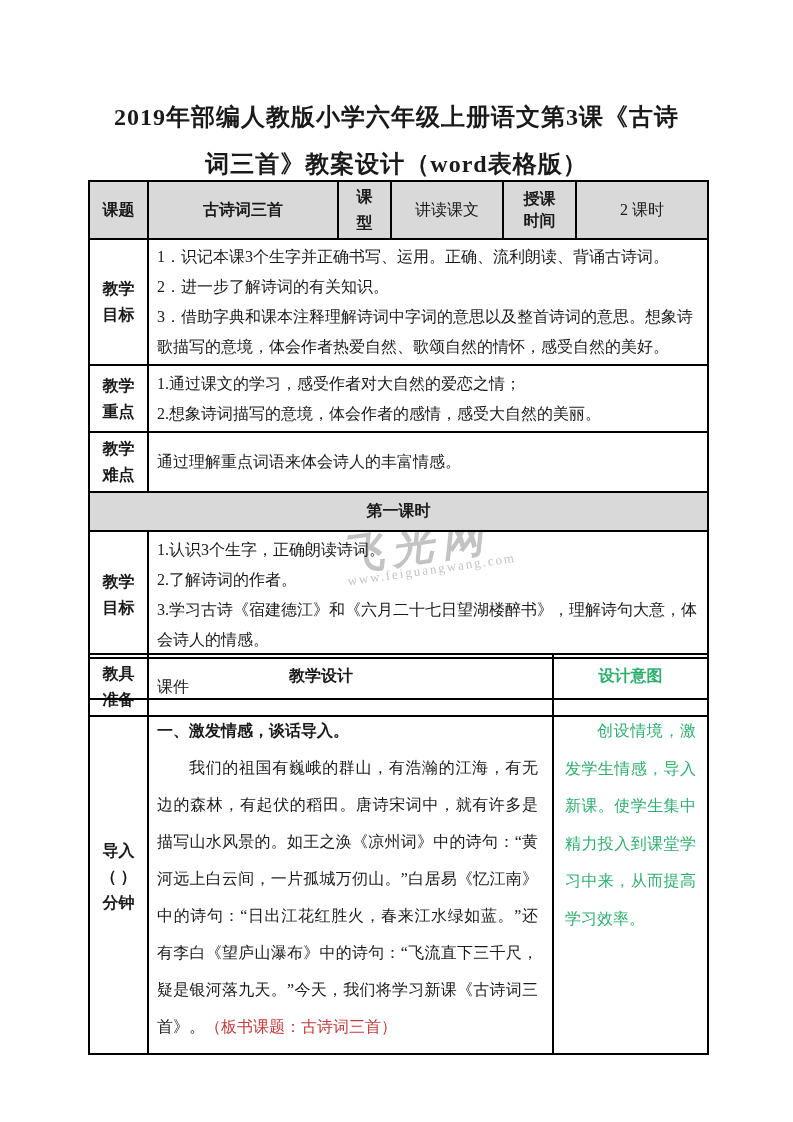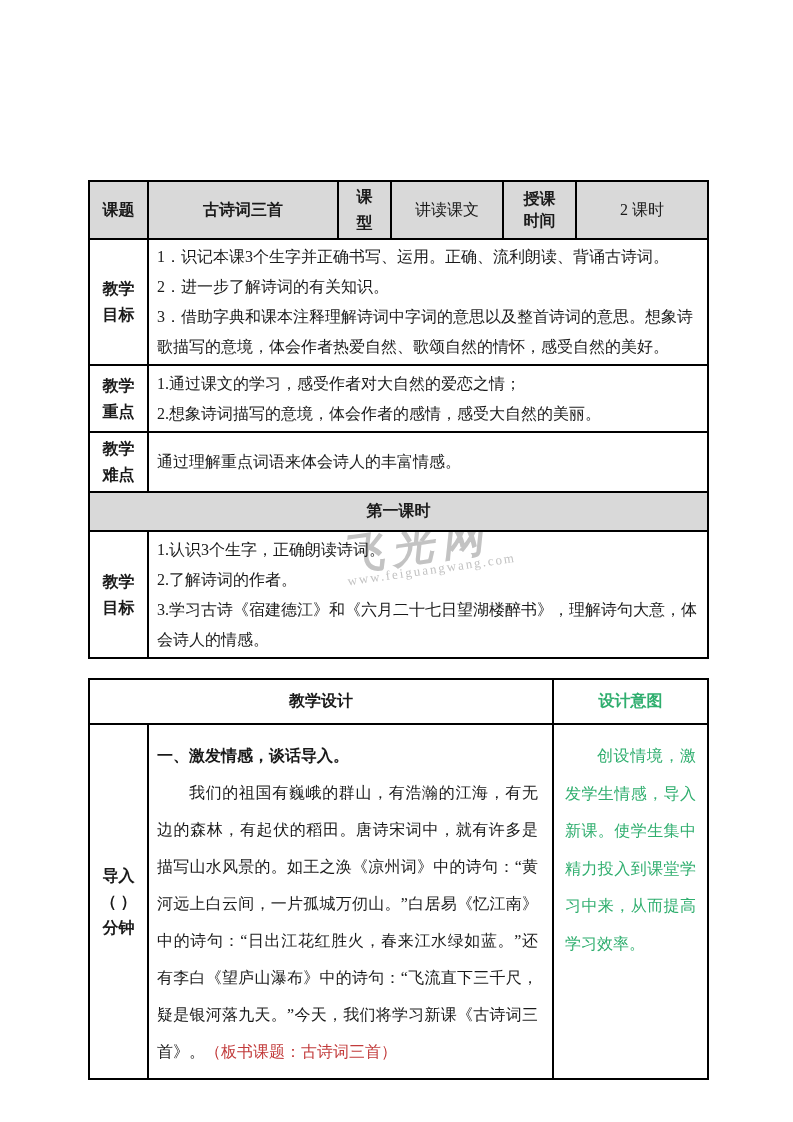--- a/index.html
+++ b/index.html
@@ -77,20 +77,21 @@
   .h58 td{height:54px;}
   .h125 td{height:121px;}
   .h52 td{height:48px;}
   .h290 td{height:286px;}
 </style>
 </head>
 <body>
 
 <div class="page">
 
+  <div class="doc-title">2019年部编人教版小学六年级上册语文第3课《古诗词三首》教案设计（word表格版）</div>
 
   <div class="watermark">
     <div class="wm-logo">飞光网</div>
     <div class="wm-url">www.feiguangwang.com</div>
   </div>
 
   <table style="top:180px;">
     <colgroup>
       <col style="width:59px">
         <col style="width:190px">
@@ -131,24 +132,28 @@
       <td colspan="6" class="session hdr-bg">第一课时</td>
     </tr>
     <tr class="h125">
       <td class="lbl">教学目标</td>
       <td colspan="5" class="items">
         <p>1.认识3个生字，正确朗读诗词。</p>
         <p>2.了解诗词的作者。</p>
         <p>3.学习古诗《宿建德江》和《六月二十七日望湖楼醉书》，理解诗句大意，体会诗人的情感。</p>
       </td>
     </tr>
+    <tr class="h52">
+      <td class="lbl">教具准备</td>
+      <td colspan="5" class="plain">课件</td>
+    </tr>
   </tbody>
     </table>
 
-  <table style="top:678px;">
+  <table style="top:653px;">
     <colgroup>
       <col style="width:59px">
         <col style="width:405px">
         <col style="width:155px">
     </colgroup>
     <tbody>
         <tr>
       <td colspan="2" class="design-hdr">教学设计</td>
       <td class="design-hdr green-text">设计意图</td>
     </tr>

